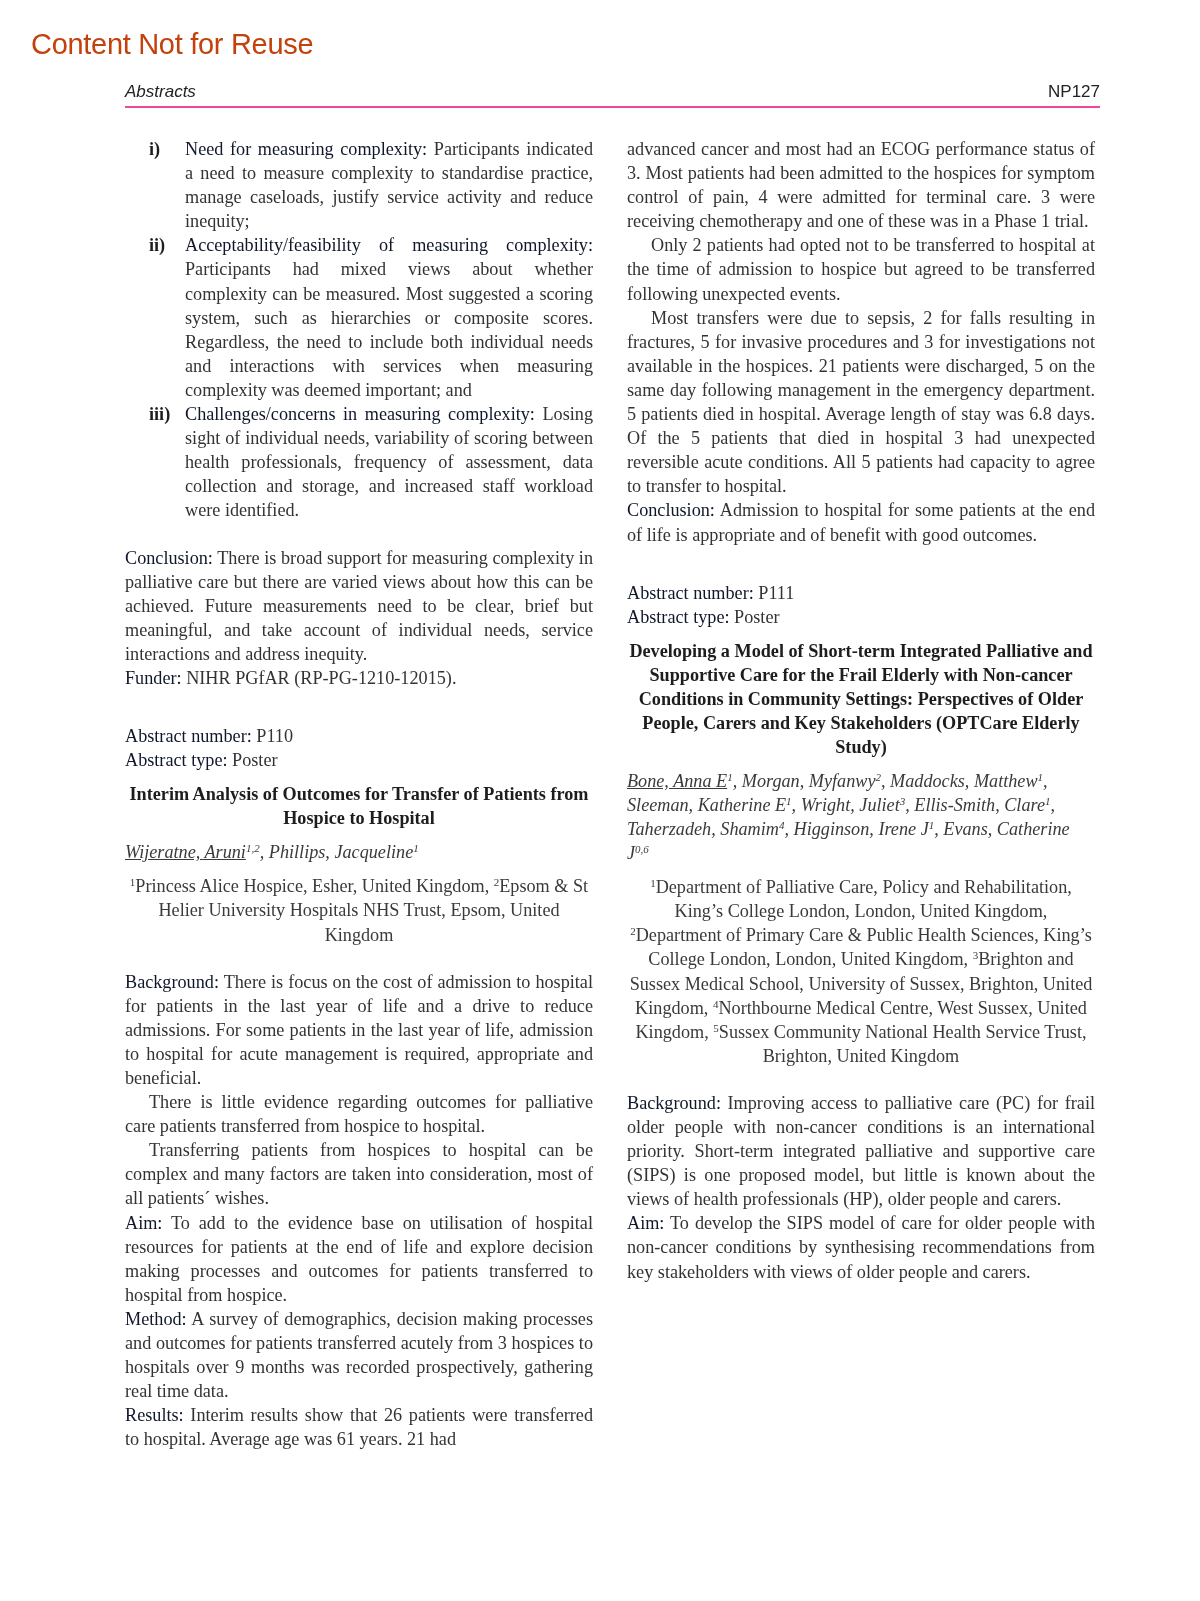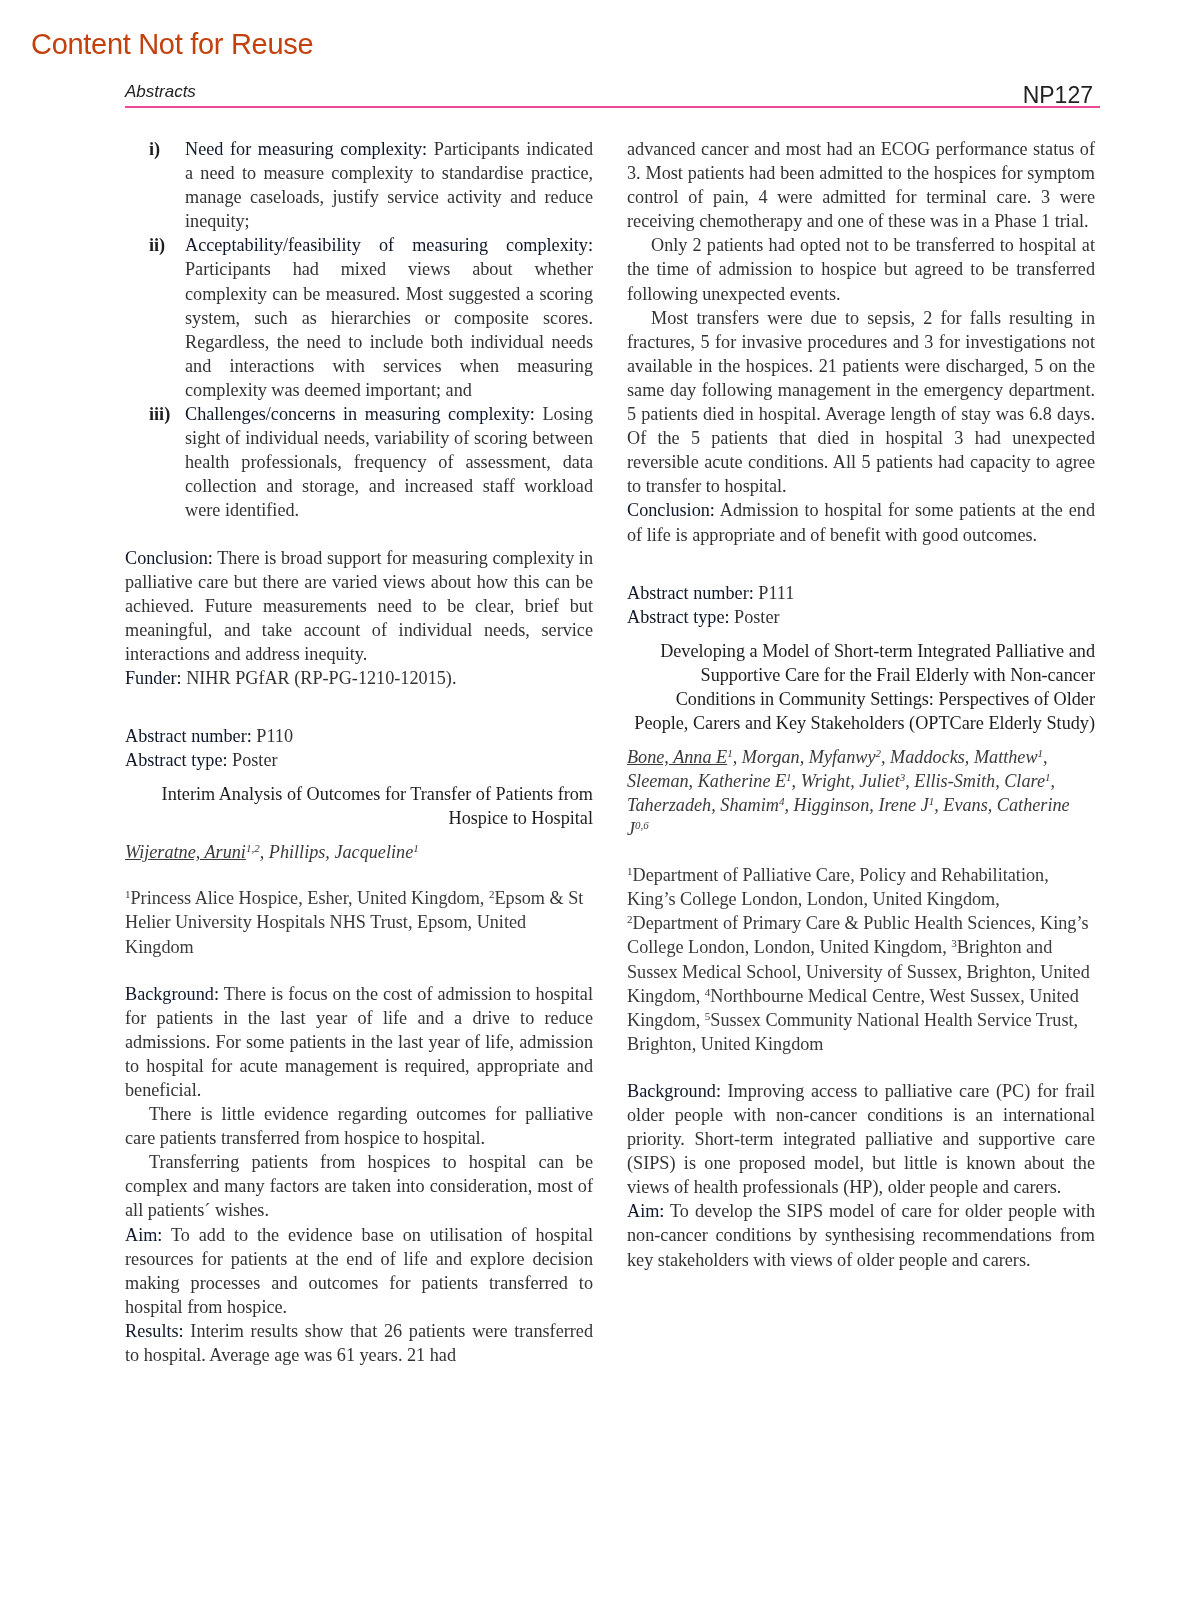--- a/index.html
+++ b/index.html
@@ -8,38 +8,38 @@
     position: absolute; left: 31px; top: 28px;
     font-family: "Liberation Sans", sans-serif; font-size: 29px; color: #c2410c;
     letter-spacing: -0.3px;
   }
   .running-head {
     position: absolute; left: 125px; top: 80px; width: 975px; height: 26px;
     border-bottom: 2px solid #ec4899;
     font-family: "Liberation Sans", sans-serif;
   }
   .rh-left { position: absolute; left: 0; top: 2px; font-size: 17px; font-style: italic; color: #222; }
-  .rh-right { position: absolute; right: 7px; top: 2px; font-size: 23px; color: #222; }
+  .rh-right { position: absolute; right: 0; top: 2px; font-size: 17px; color: #222; }
   .col {
     position: absolute; top: 137px; width: 468px;
     font-family: "Liberation Serif", serif; font-size: 18.2px; line-height: 24.1px;
     color: #333; text-align: justify; hyphens: auto;
   }
   .col-left { left: 125px; }
   .col-right { left: 627px; }
   p { margin: 0; }
   b, .lbl { font-weight: normal; color: #0f172a; }
   .indent { text-indent: 24px; }
   .list { margin: 0; padding: 0; list-style: none; }
   .list li { position: relative; padding-left: 60px; padding-right: 0; }
   .list .num { position: absolute; left: 24px; top: 0; font-weight: bold; color: #1d1d1d; }
-  .title { font-weight: normal; color: #1d1d1d; text-align: right; line-height: 24px; }
+  .title { font-weight: bold; color: #1d1d1d; text-align: center; line-height: 24px; }
   .authors { font-style: italic; text-align: left; color: #3a3a3a; }
   .authors u { text-decoration: underline; }
-  .affil { text-align: left; color: #3a3a3a; margin-top: 12px; }
+  .affil { text-align: center; color: #3a3a3a; }
   sup { font-size: 11px; line-height: 0; vertical-align: 6px; }
   .gap-s { height: 10px; }
   .gap-m { height: 23px; }
   .gap-l { height: 34px; }
 </style>
 </head>
 <body>
 
 <div class="watermark">Content Not for Reuse</div>
 
@@ -95,20 +95,23 @@
     <div class="gap-m"></div>
     <p>
       <b>Background:</b><span> There is focus on the cost of admission to hospital for patients in the last year of life and a drive to reduce admissions. For some patients in the last year of life, admission to hospital for acute management is required, appropriate and beneficial.</span>
     </p>
     <p class="indent">There is little evidence regarding outcomes for palliative care patients transferred from hospice to hospital.</p>
     <p class="indent">Transferring patients from hospices to hospital can be complex and many factors are taken into consideration, most of all patients´ wishes.</p>
     <p>
       <b>Aim:</b><span> To add to the evidence base on utilisation of hospital resources for patients at the end of life and explore decision making processes and outcomes for patients transferred to hospital from hospice.</span>
     </p>
     <p>
+      <b>Method:</b><span> A survey of demographics, decision making processes and outcomes for patients transferred acutely from 3 hospices to hospitals over 9 months was recorded prospectively, gathering real time data.</span>
+    </p>
+    <p>
       <b>Results:</b><span> Interim results show that 26 patients were transferred to hospital. Average age was 61 years. 21 had</span>
     </p>
   </div>
 </div>
 
 <div class="col col-right">
   <p>advanced cancer and most had an ECOG performance status of 3. Most patients had been admitted to the hospices for symptom control of pain, 4 were admitted for terminal care. 3 were receiving chemotherapy and one of these was in a Phase 1 trial.</p>
   <p class="indent">Only 2 patients had opted not to be transferred to hospital at the time of admission to hospice but agreed to be transferred following unexpected events.</p>
   <p class="indent">Most transfers were due to sepsis, 2 for falls resulting in fractures, 5 for invasive procedures and 3 for investigations not available in the hospices. 21 patients were discharged, 5 on the same day following management in the emergency department. 5 patients died in hospital. Average length of stay was 6.8 days. Of the 5 patients that died in hospital 3 had unexpected reversible acute conditions. All 5 patients had capacity to agree to transfer to hospital.</p>
   <p>

